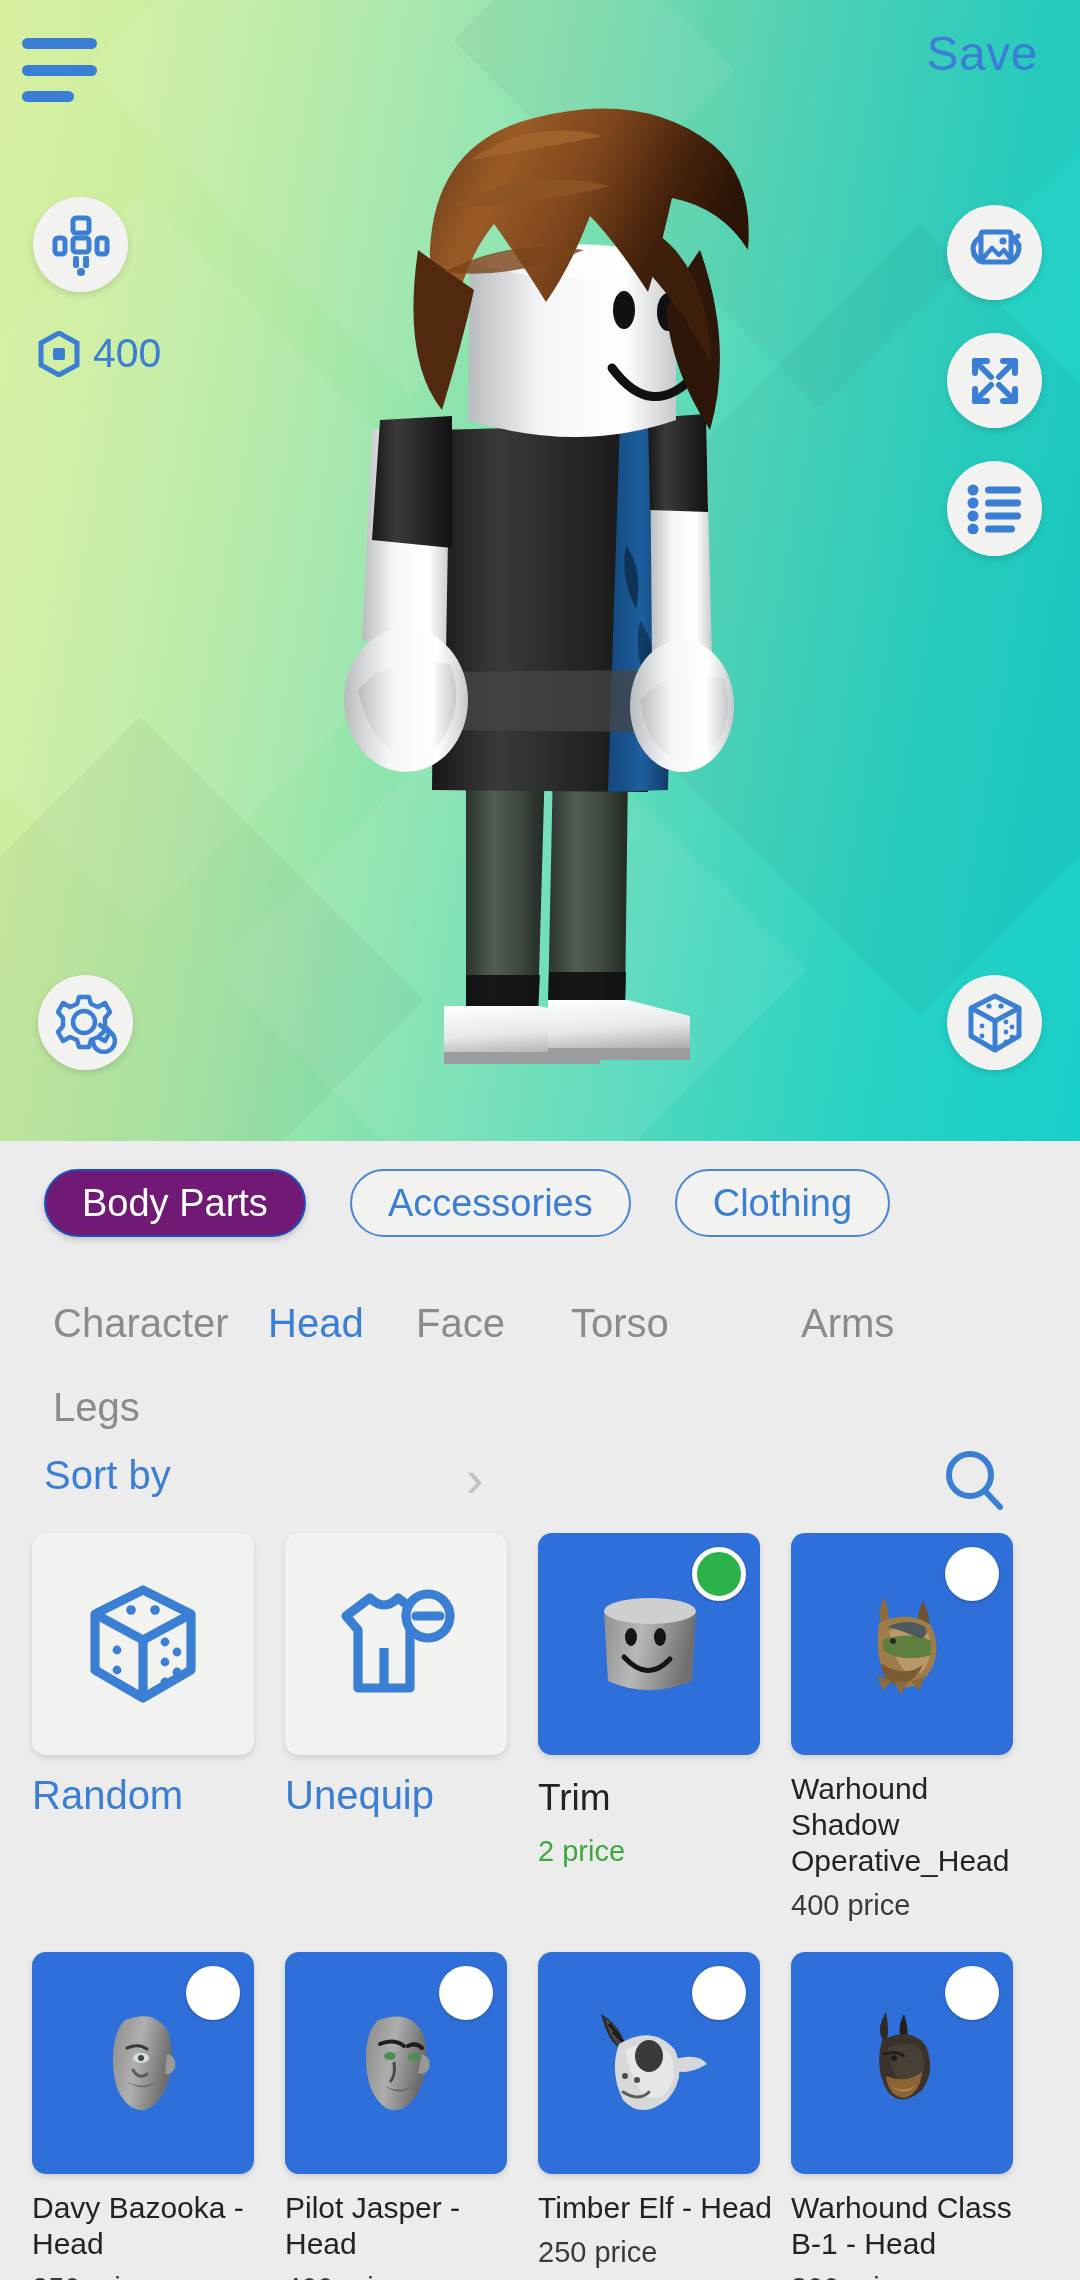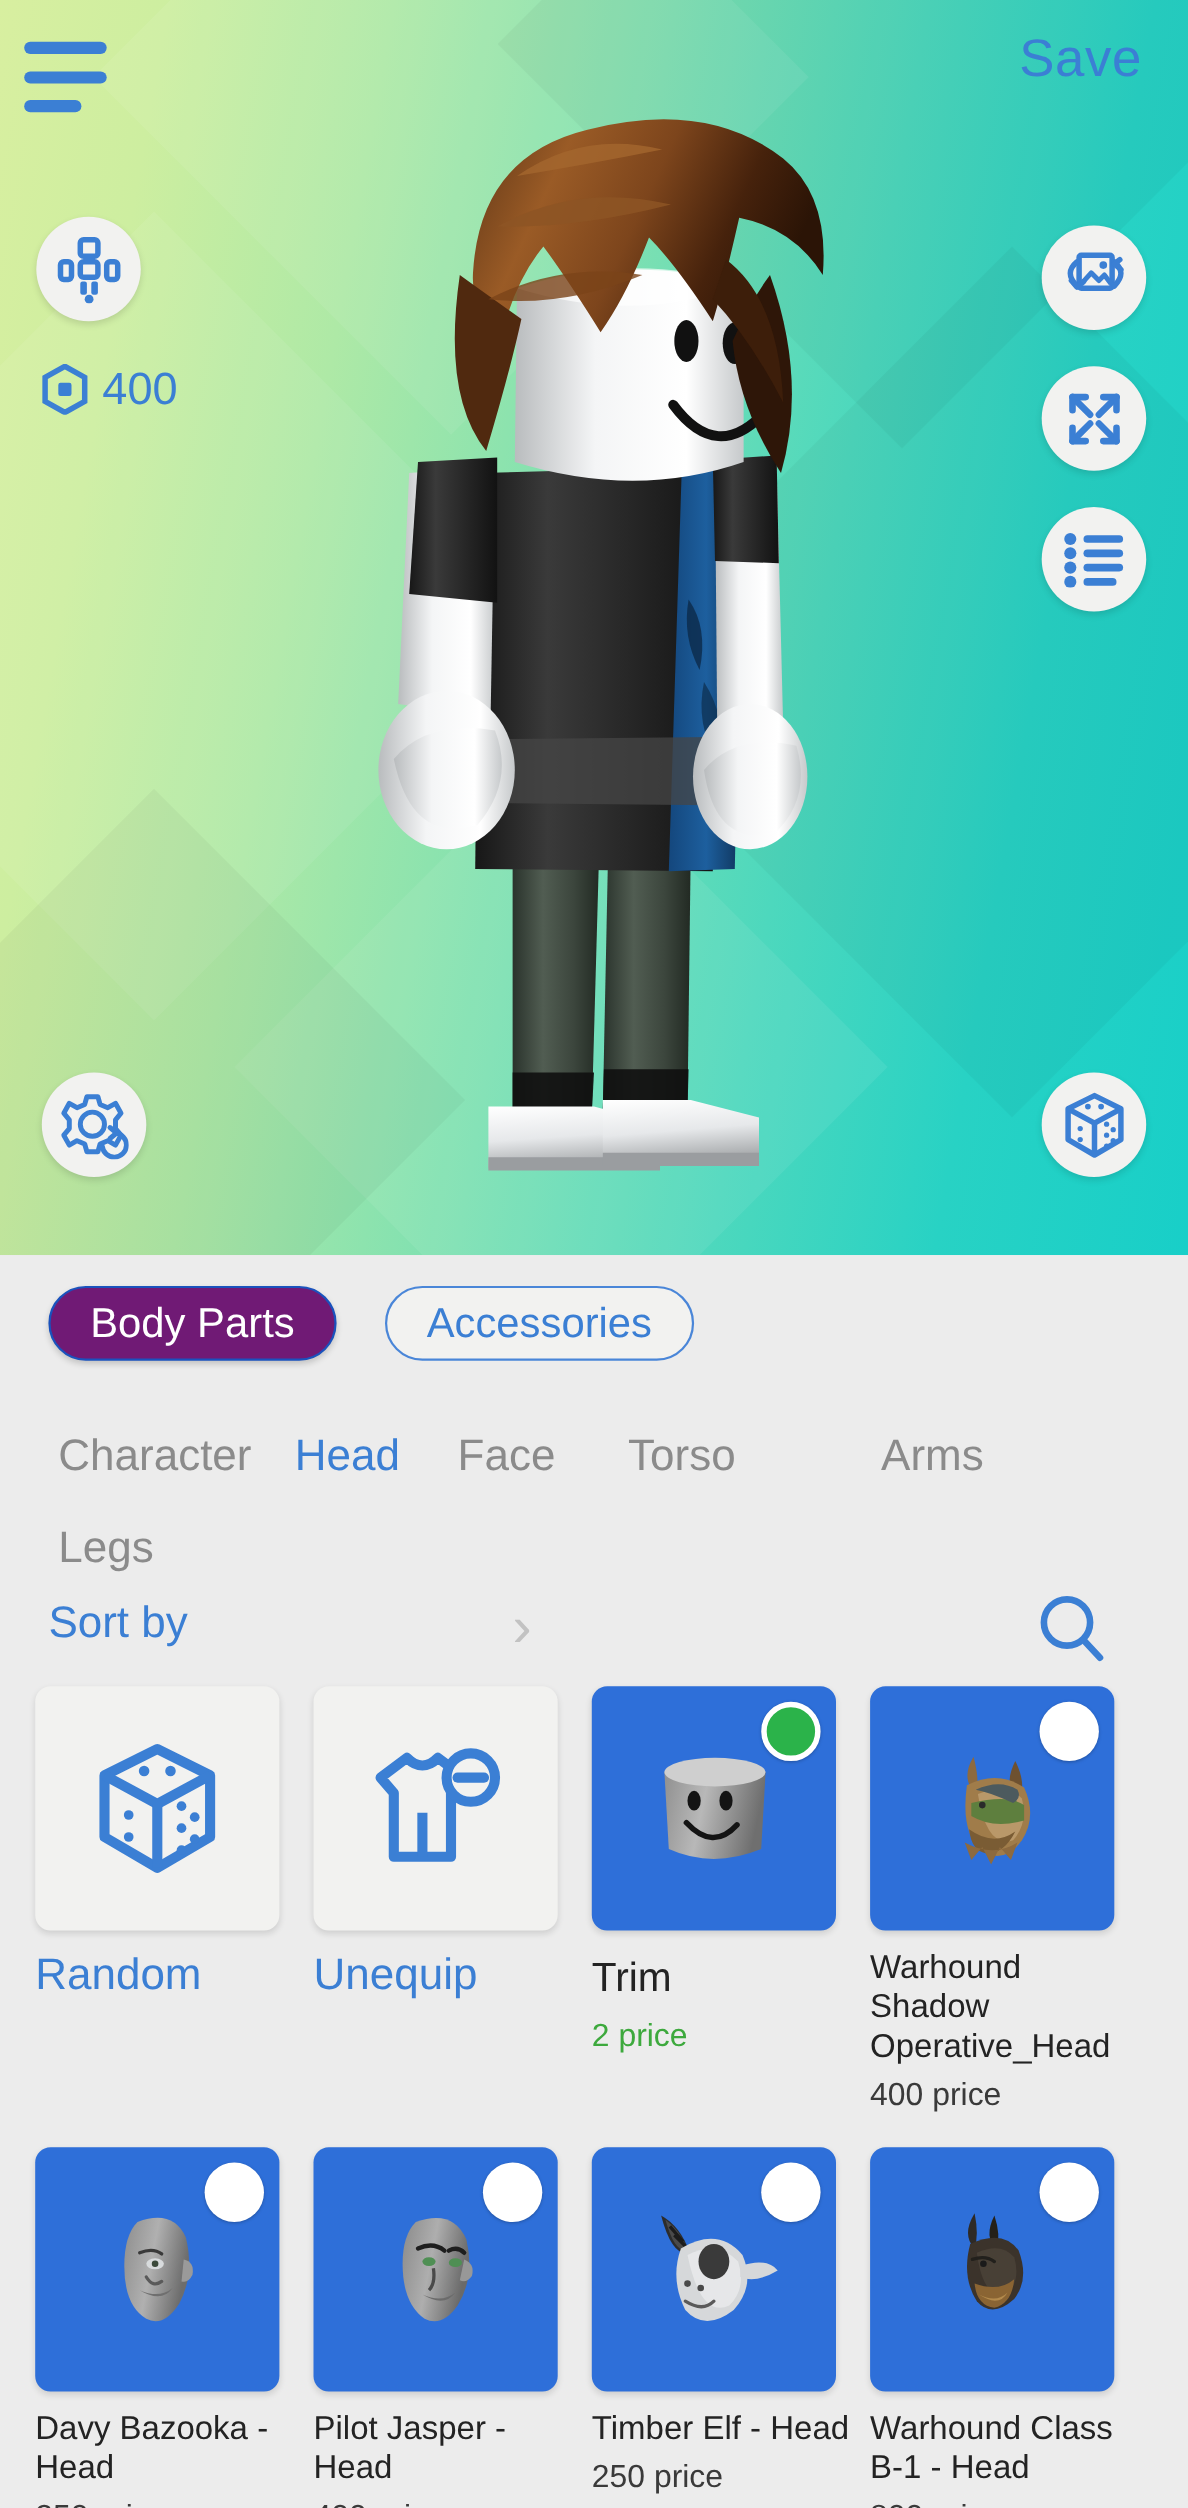--- a/index.html
+++ b/index.html
@@ -365,20 +365,23 @@
 
 <div id="panel">
 
   <div id="cat-tabs">
     <div class="cat-tab active">
         <span>Body Parts</span>
       </div>
     <div class="cat-tab">
         <span>Accessories</span>
       </div>
+    <div class="cat-tab">
+        <span>Clothing</span>
+      </div>
   </div>
 
   <div id="subcats">
     <div class="subcat">Character</div>
     <div class="subcat active">Head</div>
     <div class="subcat">Face</div>
     <div class="subcat">Torso</div>
     <div class="subcat">Arms</div>
     <div class="subcat">Legs</div>
   </div>

